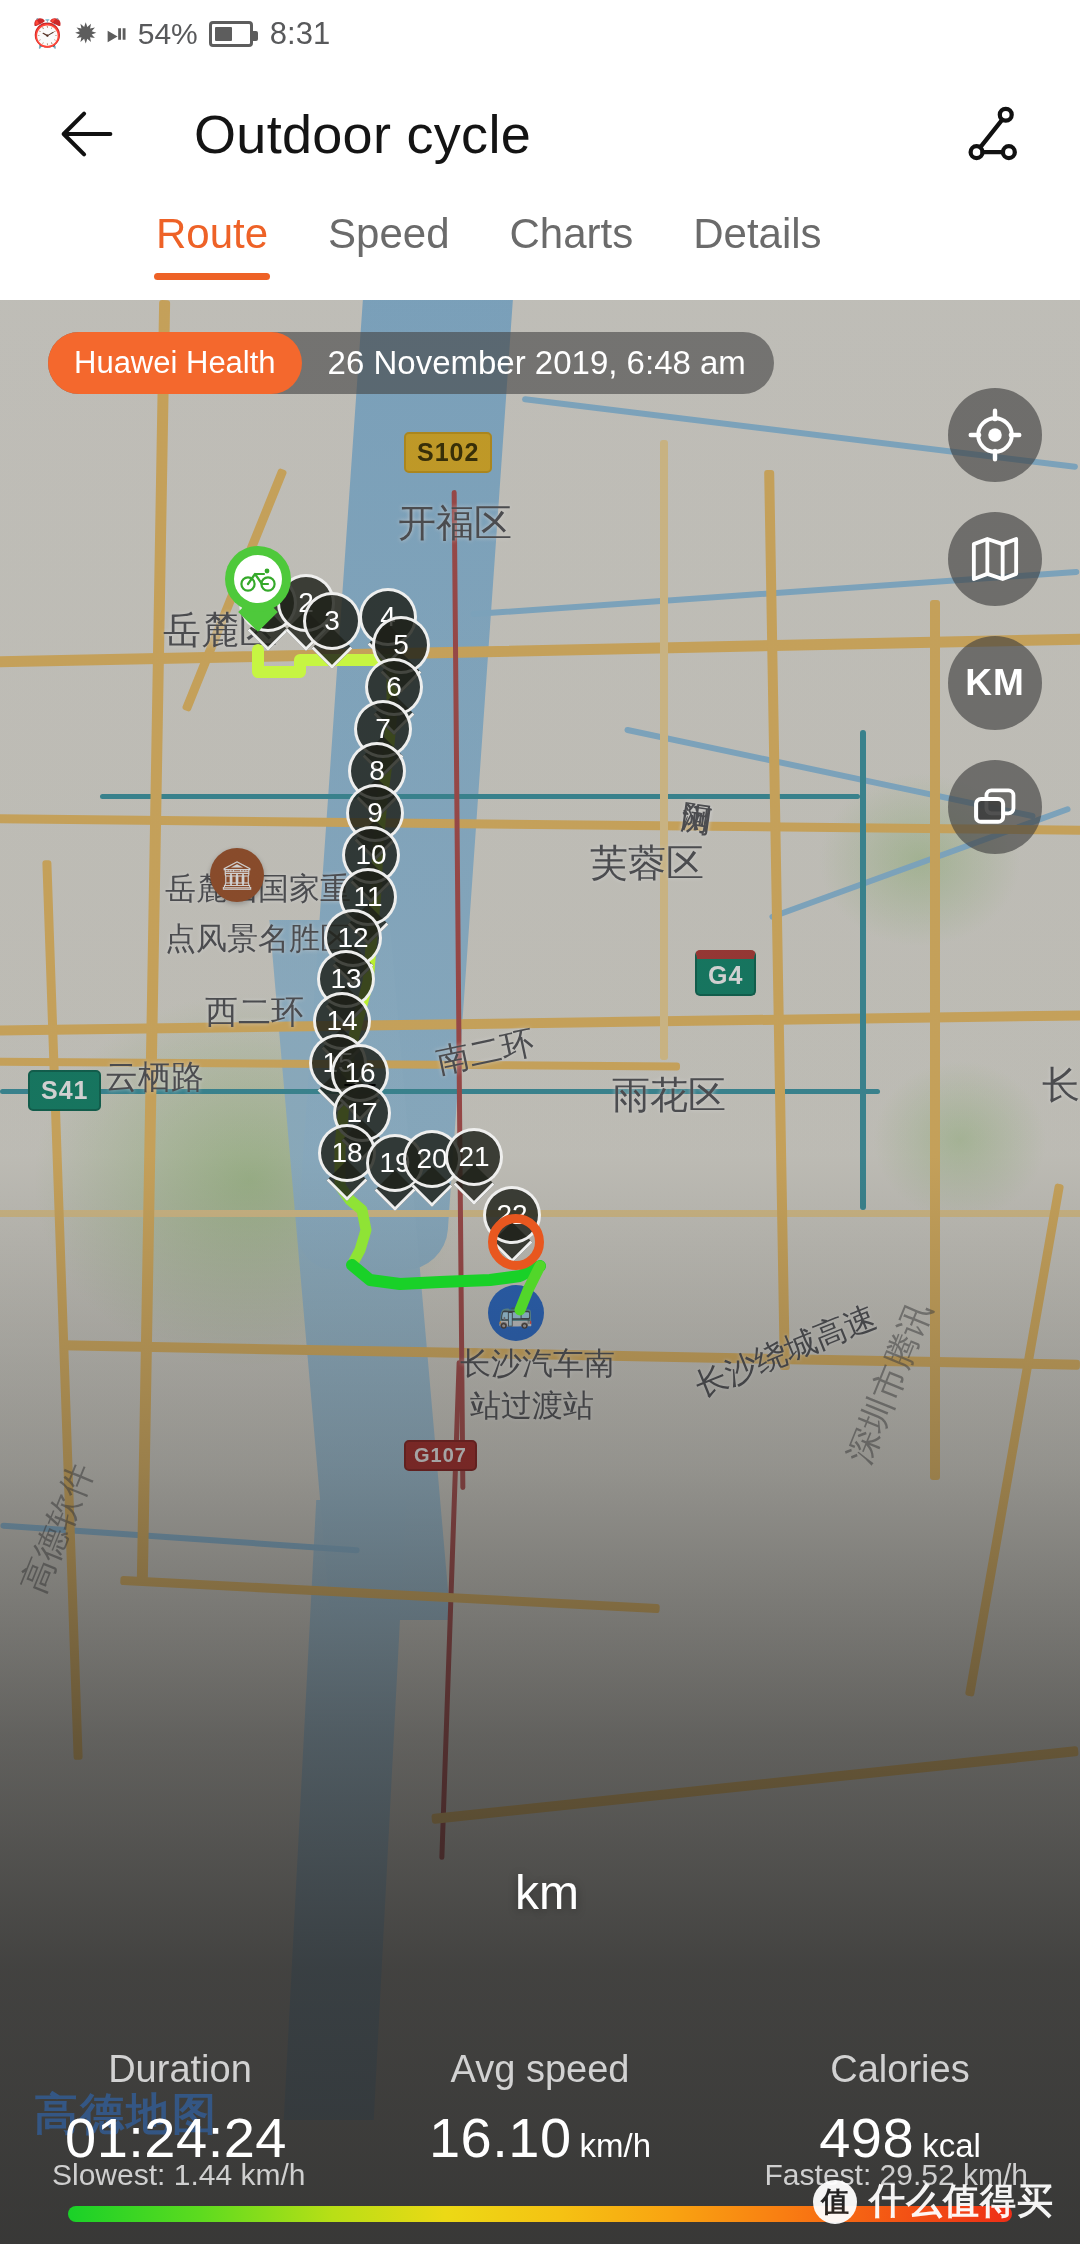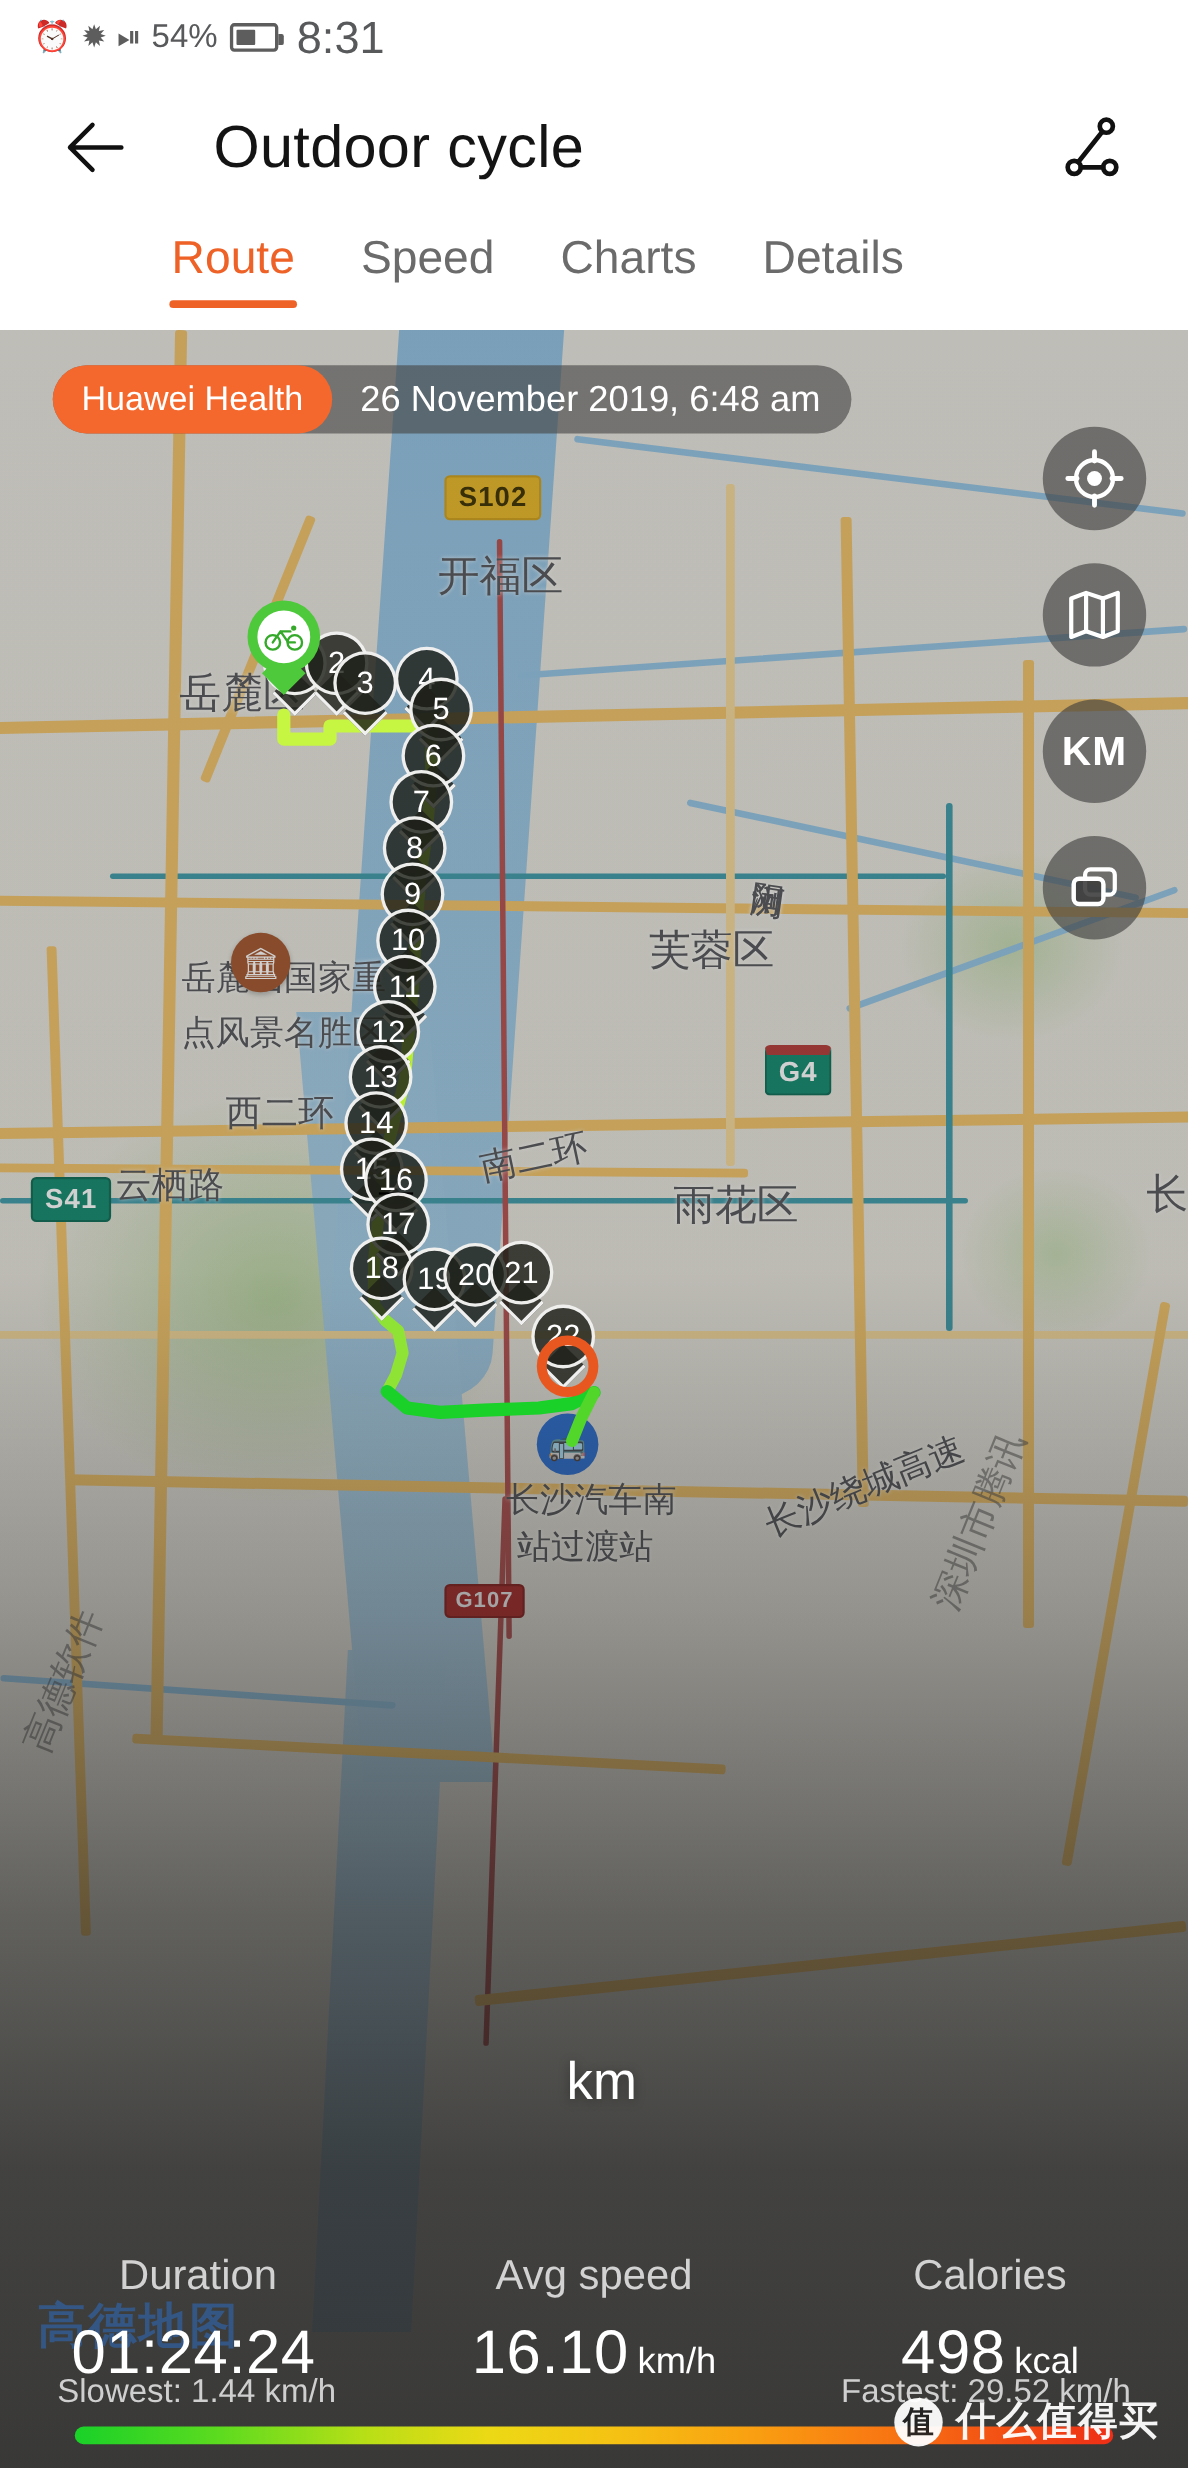--- a/index.html
+++ b/index.html
@@ -50,21 +50,21 @@
   .batt-pct { font-size:30px; color:#58595b; margin-right:2px; }
   .batt {
     width:44px; height:26px; border:3px solid #5d5d5d; border-radius:4px;
     position:relative; display:flex; align-items:center; padding:3px;
   }
   .batt::after{
     content:""; position:absolute; right:-8px; top:7px;
     width:5px; height:10px; background:#5d5d5d; border-radius:0 2px 2px 0;
   }
   .batt > span { display:block; height:100%; width:54%; background:#5d5d5d; border-radius:1px; }
-  .clock { font-size:41px; color:#58595b; margin-left:8px; }
+  .clock { font-size:31px; color:#58595b; margin-left:8px; }
 
   
   #appbar {
     position:absolute; top:68px; left:0; width:1080px; height:132px;
     background:#fff; display:flex; align-items:center; padding:0 48px;gap:32px;
   }
   #back-btn { width:78px; height:78px; display:flex; align-items:center; justify-content:center; cursor:pointer; }
   #page-title {
     font-size:54px; color:#141414; font-weight:500;
     margin-left:36px; letter-spacing:0.3px; white-space:nowrap;

